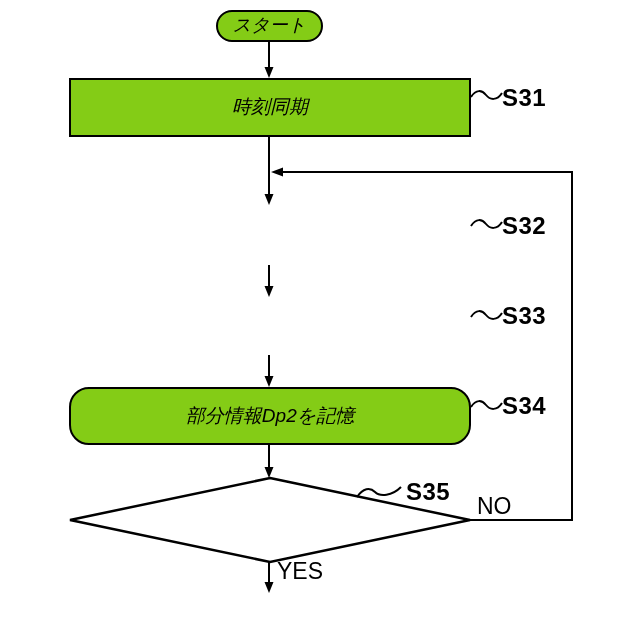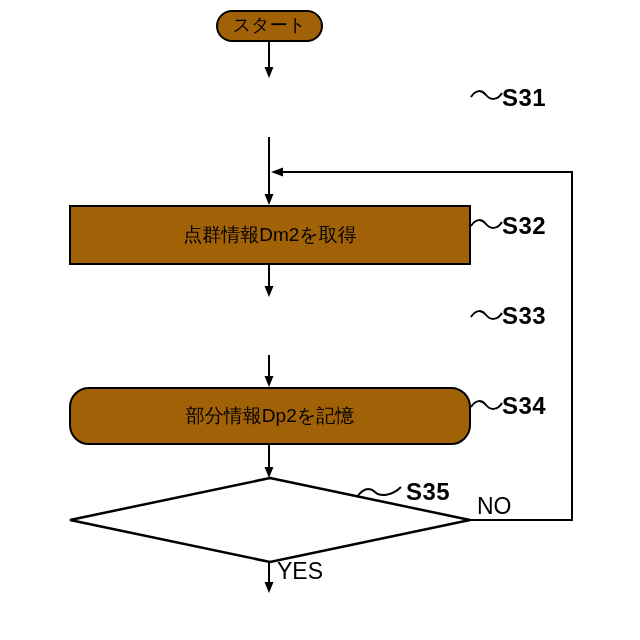--- a/index.html
+++ b/index.html
@@ -6,25 +6,26 @@
   html, body { width: 640px; height: 640px; background: #ffffff; }
   body { font-family: "Liberation Sans", "DejaVu Sans", sans-serif; color: #000; }
   #canvas { position: relative; width: 640px; height: 640px; background: #ffffff; overflow: hidden; }
   #connector-layer { position: absolute; left: 0; top: 0; width: 640px; height: 640px; }
 
   .node {
     position: absolute;
     display: flex;
     align-items: center;
     justify-content: center;
-    background: #a16207;
+    background: #84cc16;
     border: 2.5px solid #000;
     font-size: 19px;
     text-align: center;
     line-height: 1.2;
+    font-style: italic;
   }
   .terminal { border-radius: 18px; font-size: 18px; }
 
   .decision-label {
     position: absolute;
     left: 170px; top: 508px; width: 200px;
     text-align: center;
     font-size: 19px; line-height: 23px;
   }
   .step-id {
@@ -83,24 +84,24 @@
     <path class="line" d="M471,226 C476,218 482,219 486,224 C490,229 497,230 502,222"></path>
     <path class="line" d="M471,317 C476,309 482,310 486,315 C490,320 497,321 502,313"></path>
     <path class="line" d="M471,407 C476,399 482,400 486,405 C490,410 497,411 502,403"></path>
     <path class="line" d="M357,497 C363,488 370,487 375,492 C380,497 392,496 401,487"></path>
   </svg>
 
   <div class="node terminal" style="left:216px; top:10px; width:107px; height:32px;">
     <span>スタート</span>
   </div>
 
+  <div class="node" style="left:69px; top:78px; width:402px; height:59px;">
+    <span>時刻同期</span>
+  </div>
 
-  <div class="node" style="left:69px; top:205px; width:402px; height:60px;">
-    <span>点群情報Dm2を取得</span>
-  </div>
 
 
   <div class="node" style="left:69px; top:387px; width:402px; height:58px;border-radius:20px;">
     <span>部分情報Dp2を記憶</span>
   </div>
 
 
 
   <div class="step-id s31">S31</div>
   <div class="step-id s32">S32</div>

